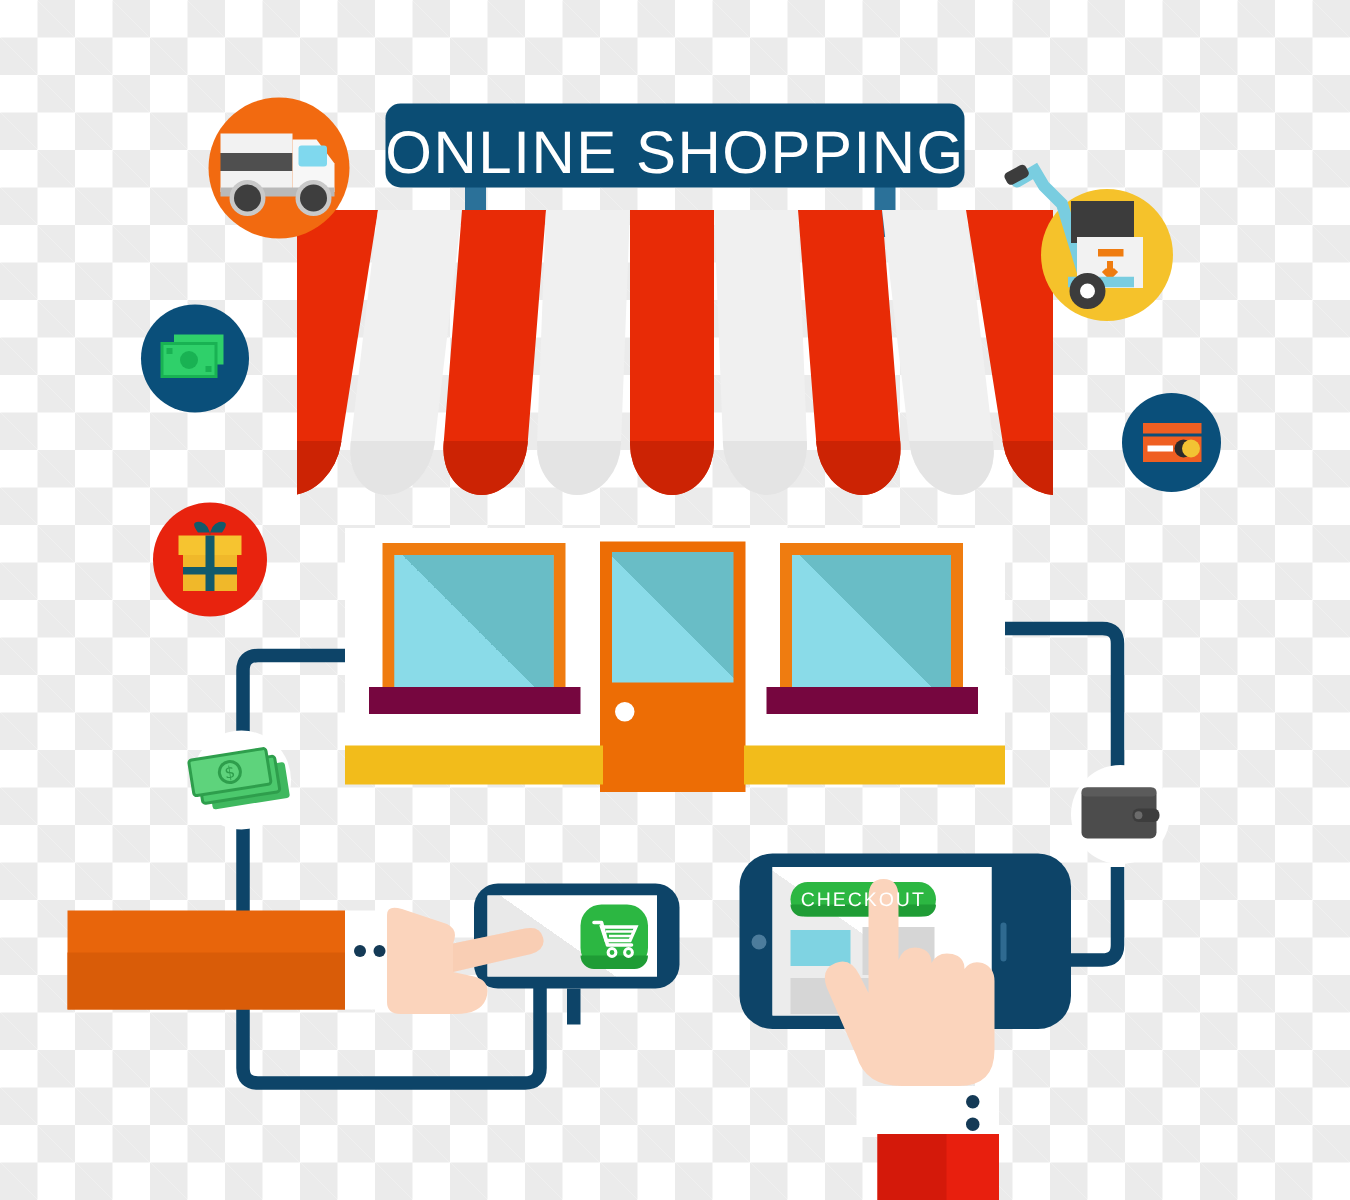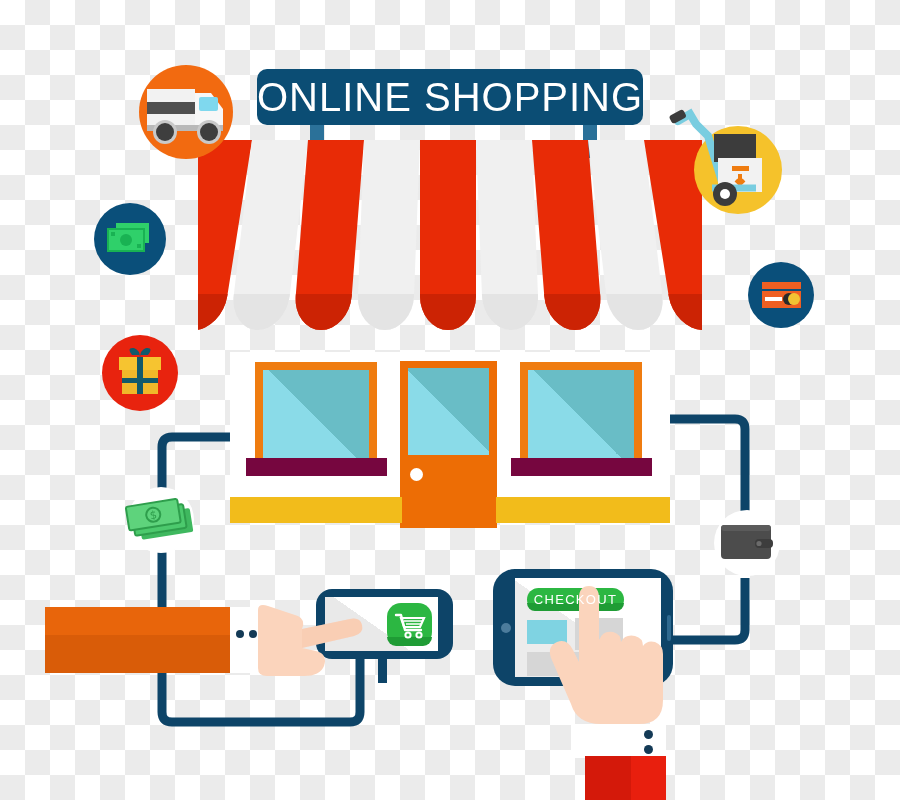--- a/index.html
+++ b/index.html
@@ -16,21 +16,21 @@
   #stage{position:relative;width:900px;height:800px;}
   .abs{position:absolute;}
 
   
   #connectors{position:absolute;left:0;top:0;width:900px;height:800px;}
 
   
   .pole{background:#2b7199;width:14px;}
   .sign-board{
     background:#0b4d74;border-radius:10px;
-    display:flex;align-items:center;justify-content:center;
+    display:flex;align-items:flex-end;justify-content:center;
   }
   .sign-text{
     color:#ffffff;font-size:40px;letter-spacing:1px;
     font-family:"Liberation Sans", sans-serif;white-space:nowrap;
   }
 
   
   .awn-wrap{overflow:hidden;}
   .stripe{position:absolute;bottom:0;border-bottom-left-radius:50% 34px;border-bottom-right-radius:50% 34px;}
   .stripe .shade{position:absolute;left:0;right:0;bottom:0;height:36px;border-bottom-left-radius:50% 34px;border-bottom-right-radius:50% 34px;}
@@ -243,21 +243,21 @@
   </div>
   <div class="abs cuff" style="left:230px;top:607px;width:32px;height:66px;">
     <div class="btn-dot" style="left:6px;top:23px;width:8px;height:8px;"></div>
     <div class="btn-dot" style="left:19px;top:23px;width:8px;height:8px;"></div>
   </div>
   <svg class="abs" viewBox="0 0 130 90" width="130" height="90" style="left:258px;top:596px;">
     <path d="M0 14 L0 72 Q0 80 9 80 L46 80 Q62 80 66 70 Q70 58 58 55 L44 52 L96 40 Q106 37 104 29 Q102 21 92 23 L44 33 Q48 24 40 20 L10 10 Q0 7 0 14 Z" fill="#fbd4bc"></path>
     <path d="M44 33 L92 23 Q102 21 104 29 Q106 37 96 40 L44 52 Z" fill="#f6c3a6" opacity="0.35"></path>
   </svg>
 
-  <div class="abs tablet-body" style="left:493px;top:569px;width:180px;height:117px;">
+  <div class="abs tablet-body" style="left:493px;top:569px;width:180px;height:117px;padding-left:41px;">
     <div class="tablet-screen" style="left:22px;top:9px;width:146px;height:99px;"></div>
     <div class="home-dot" style="left:8px;top:54px;width:10px;height:10px;"></div>
     <div class="side-btn" style="left:174px;top:46px;width:4px;height:26px;"></div>
 
     <div class="checkout-btn" style="left:34px;top:19px;width:97px;height:23px;">
       <div class="lip"></div>
       <span class="checkout-label">CHECKOUT</span>
     </div>
 
     <div class="tile" style="left:34px;top:51px;width:40px;height:24px;background:#7fd3e2;"></div>

